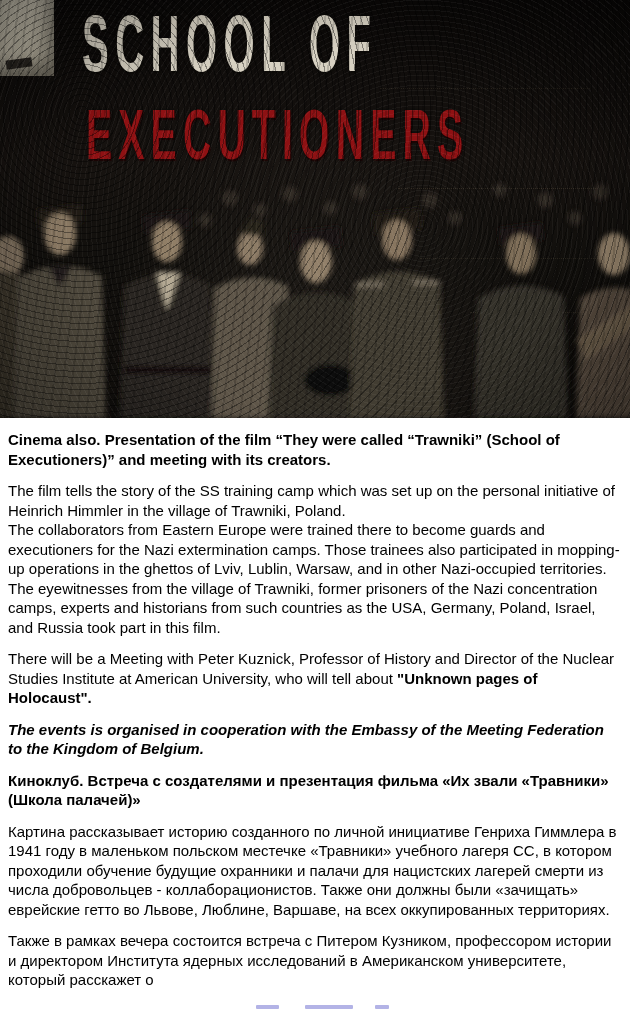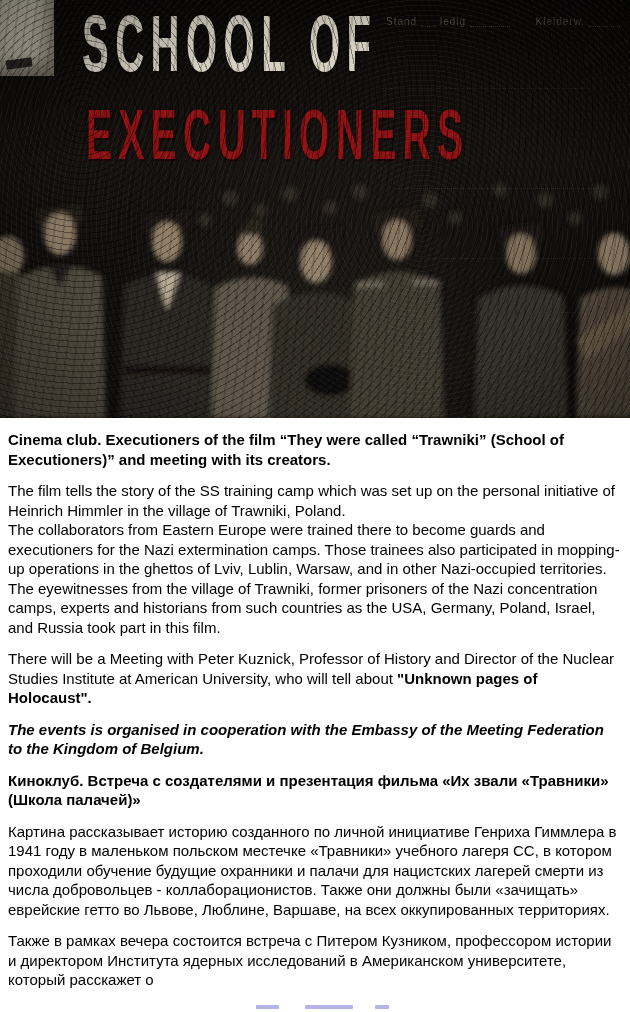--- a/index.html
+++ b/index.html
@@ -80,28 +80,20 @@
 </head>
 <body>
 
 <div class="page">
 
   <div class="hero">
 
     <div class="paper-tl"></div>
 
     <div class="doc">
-      <div class="doc-row dr1">
-        <span class="doc-label">Stand</span>
-        <span class="doc-dots" style="width:18px"></span>
-        <span class="doc-label" style="margin-left:4px">ledig</span>
-        <span class="doc-dots" style="width:48px"></span>
-        <span class="doc-label" style="margin-left:26px">Kleiderw.</span>
-        <span class="doc-dots" style="width:40px"></span>
-      </div>
       <div class="doc-row dr2">
         <span class="doc-dots" style="width:210px"></span>
       </div>
       <div class="doc-row dr3">
         <span class="doc-dots" style="width:200px"></span>
       </div>
       <div class="doc-row dr4">
         <span class="doc-dots" style="width:200px"></span>
       </div>
       <div class="doc-row dr5">
@@ -172,21 +164,21 @@
     </svg>
 
     <h1 class="hero-title1">SCHOOL OF</h1>
     <h1 class="hero-title2">EXECUTIONERS</h1>
 
     <div class="grunge"></div>
   </div>
 
   <div class="content">
 
-    <p class="b">Cinema club. Executioners of the film “They were called “Trawniki” (School of Executioners)” and meeting with its creators.</p>
+    <p class="b">Cinema also. Presentation of the film “They were called “Trawniki” (School of Executioners)” and meeting with its creators.</p>
 
     <p><span>The film tells the story of the SS training camp which was set up on the personal initiative of Heinrich Himmler in the village of Trawniki, Poland.</span><br><span>The collaborators from Eastern Europe were trained there to become guards and executioners for the Nazi extermination camps. Those trainees also participated in mopping-up operations in the ghettos of Lviv, Lublin, Warsaw, and in other Nazi-occupied territories. The eyewitnesses from the village of Trawniki, former prisoners of the Nazi concentration camps, experts and historians from such countries as the USA, Germany, Poland, Israel, and Russia took part in this film.</span></p>
 
     <p><span>There will be a Meeting with Peter Kuznick, Professor of History and Director of the Nuclear Studies Institute at American University, who will tell about </span><b>"Unknown pages of Holocaust".</b></p>
 
     <p class="bi">The events is organised in cooperation with the Embassy of the Meeting Federation to the Kingdom of Belgium.</p>
 
     <p class="b">Киноклуб. Встреча с создателями и презентация фильма «Их звали «Травники» (Школа палачей)»</p>
 
     <p>Картина рассказывает историю созданного по личной инициативе Генриха Гиммлера в 1941 году в маленьком польском местечке «Травники» учебного лагеря СС, в котором проходили обучение будущие охранники и палачи для нацистских лагерей смерти из числа добровольцев - коллаборационистов. Также они должны были «зачищать» еврейские гетто во Львове, Люблине, Варшаве, на всех оккупированных территориях.</p>

